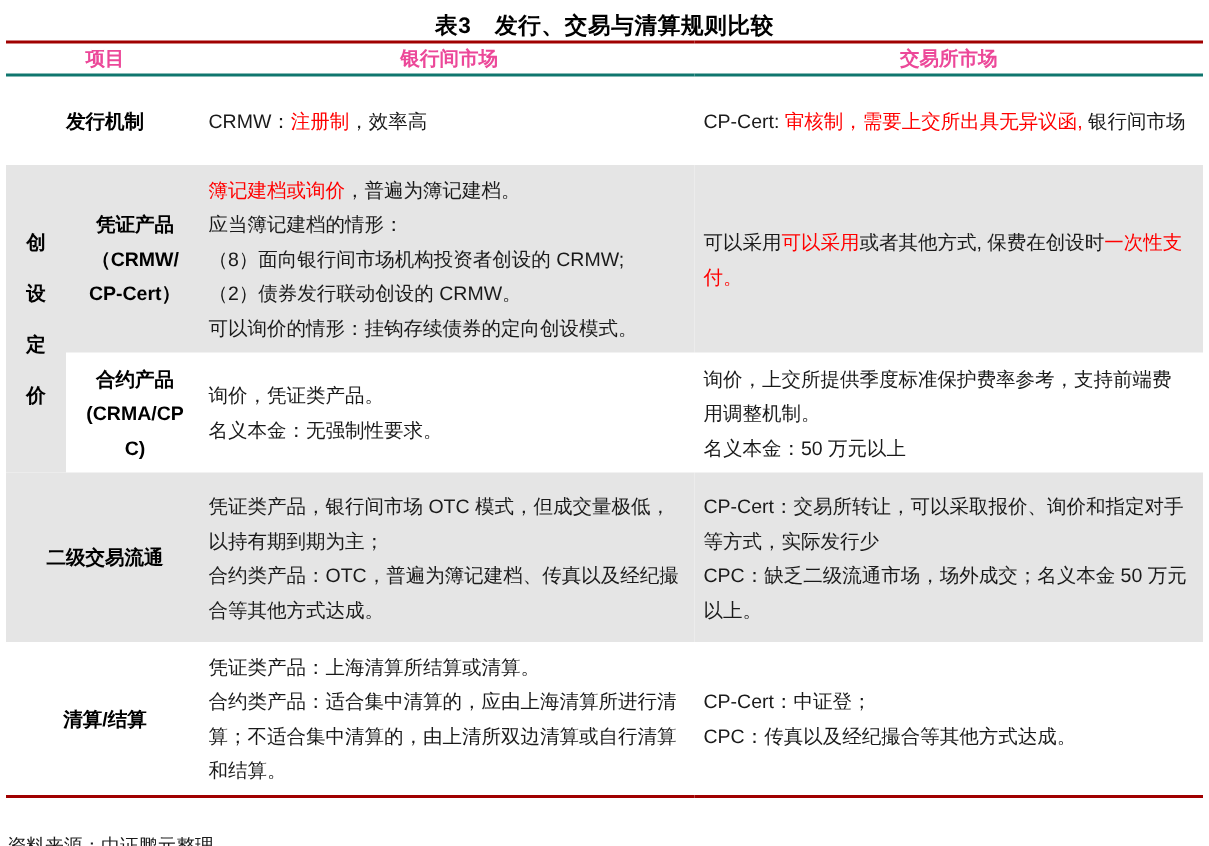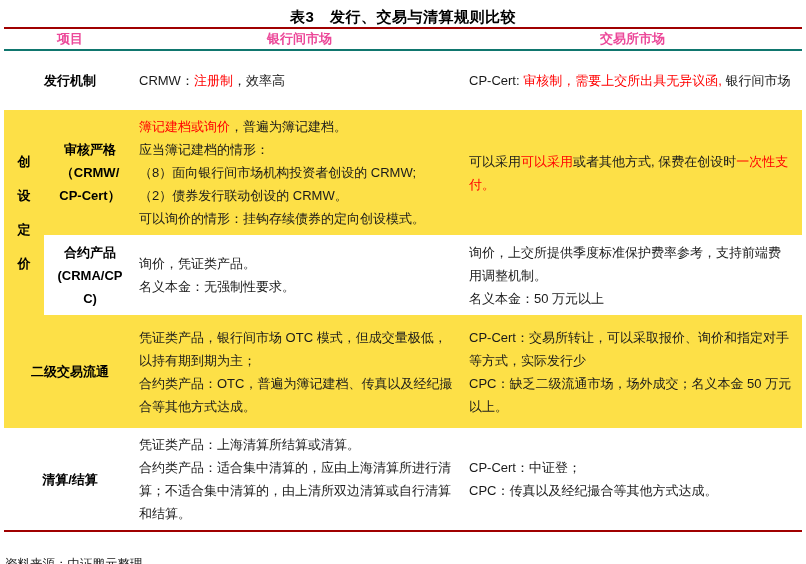--- a/index.html
+++ b/index.html
@@ -42,21 +42,21 @@
     font-weight: bold;
     text-align: center;
     vertical-align: middle;
     border-bottom: 2px solid #0f766e;
     padding: 0;
     color: #ec4899;
   }
 
   td { vertical-align: middle; padding: 0; font-size: 13px; }
 
-  tr.shaded > td { background: #fde047; }
+  tr.shaded > td { background: #e5e5e5; }
 
   td.rowlabel, td.sublabel {
     font-weight: bold;
     text-align: center;
     color: #000000;
     line-height: 23px;
   }
   td.sublabel { padding: 0 2px; }
 
   td.vlabel {
@@ -124,21 +124,21 @@
       </tr>
 
       <tr class="r-cert shaded">
         <td class="vlabel" rowspan="2">
             <div>创</div>
             <div>设</div>
             <div>定</div>
             <div>价</div>
           </td>
         <td class="sublabel">
-            <div>审核严格</div>
+            <div>凭证产品</div>
             <div>（CRMW/</div>
             <div>CP-Cert）</div>
           </td>
         <td class="cell">
             <div class="para"><span class="red">簿记建档或询价</span><span>，普遍为簿记建档。</span></div>
             <div class="para"><span>应当簿记建档的情形：</span></div>
             <div class="para"><span>（8）面向银行间市场机构投资者创设的 CRMW;</span></div>
             <div class="para"><span>（2）债券发行联动创设的 CRMW。</span></div>
             <div class="para"><span>可以询价的情形：挂钩存续债券的定向创设模式。</span></div>
           </td>

